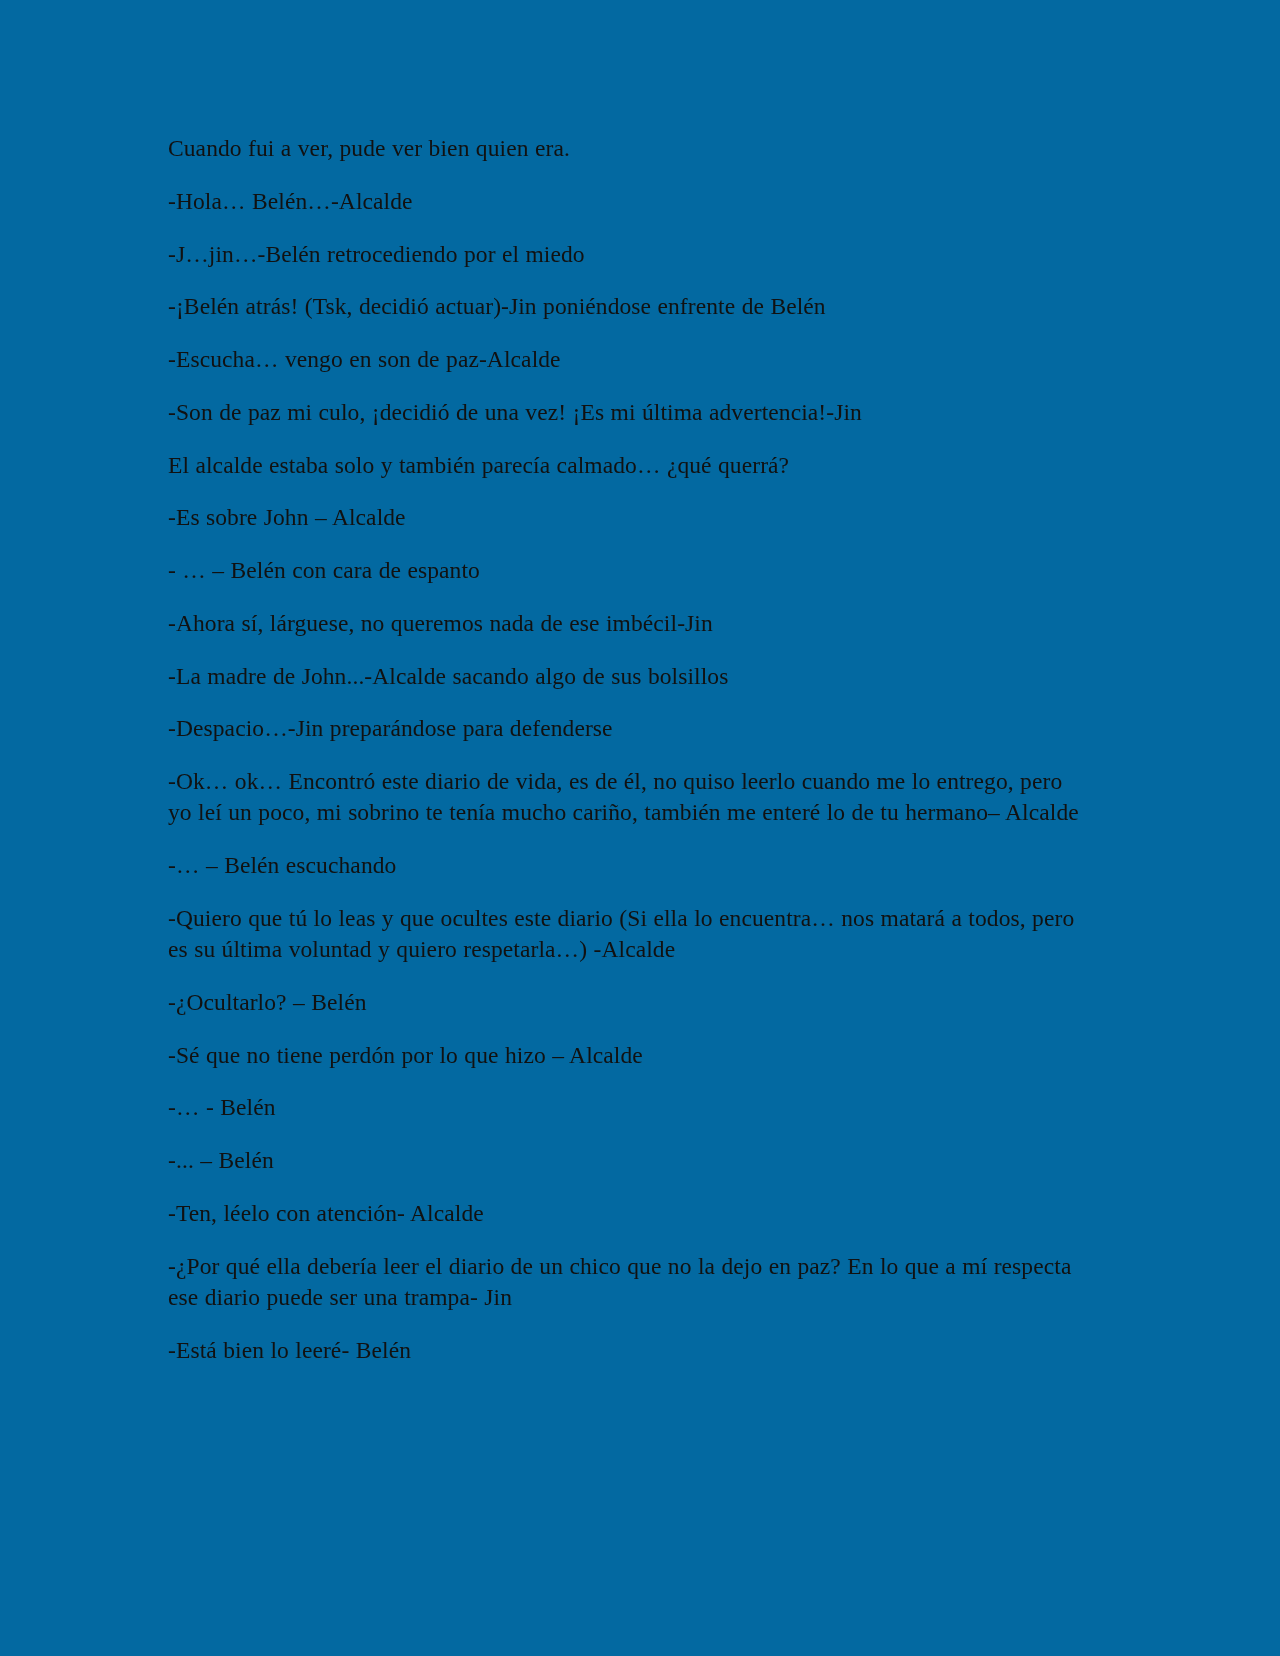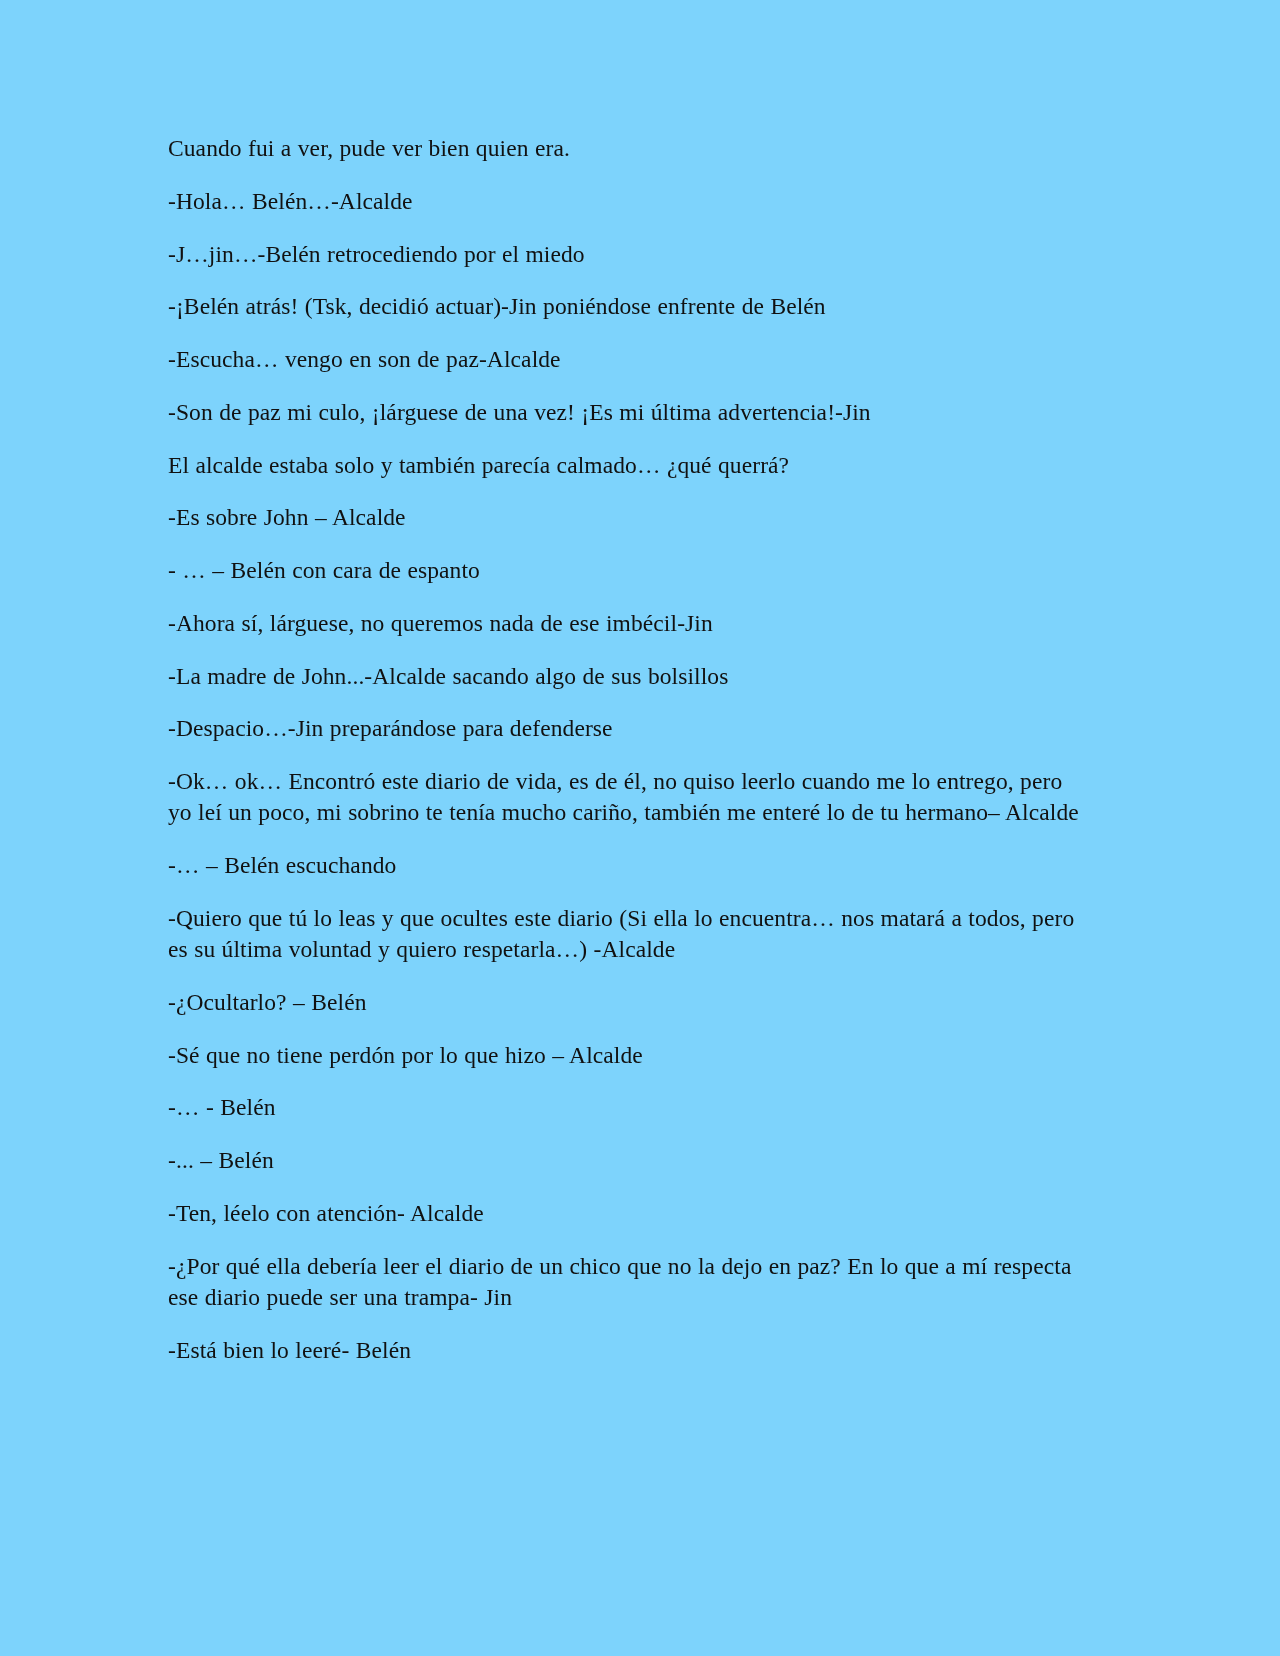--- a/index.html
+++ b/index.html
@@ -8,21 +8,21 @@
     background: #ffffff;
   }
   body {
     font-family: "Liberation Serif", "DejaVu Serif", serif;
     color: #000000;
   }
   .page {
     position: relative;
     width: 1280px;
     height: 1656px;
-    background: #7dd3fc;
+    background: #0369a1;
     box-sizing: border-box;
     overflow: hidden;
   }
   .text-column {
     position: absolute;
     left: 168px;
     top: 133px;
     width: 912px;
   }
   .para {
@@ -43,21 +43,21 @@
 <body>
 
 <div class="page">
   <div class="text-column">
 
     <p class="para">Cuando fui a ver, pude ver bien quien era.</p>
     <p class="para">-Hola… Belén…-Alcalde</p>
     <p class="para">-J…jin…-Belén retrocediendo por el miedo</p>
     <p class="para">-¡Belén atrás! (Tsk, decidió actuar)-Jin poniéndose enfrente de Belén</p>
     <p class="para">-Escucha… vengo en son de paz-Alcalde</p>
-    <p class="para">-Son de paz mi culo, ¡lárguese de una vez! ¡Es mi última advertencia!-Jin</p>
+    <p class="para">-Son de paz mi culo, ¡decidió de una vez! ¡Es mi última advertencia!-Jin</p>
     <p class="para">El alcalde estaba solo y también parecía calmado… ¿qué querrá?</p>
     <p class="para">-Es sobre John – Alcalde</p>
     <p class="para">- … – Belén con cara de espanto</p>
     <p class="para">-Ahora sí, lárguese, no queremos nada de ese imbécil-Jin</p>
     <p class="para">-La madre de John...-Alcalde sacando algo de sus bolsillos</p>
     <p class="para">-Despacio…-Jin preparándose para defenderse</p>
     <p class="para">-Ok… ok… Encontró este diario de vida, es de él, no quiso leerlo cuando me lo entrego, pero yo leí un poco, mi sobrino te tenía mucho cariño, también me enteré lo de tu hermano– Alcalde</p>
     <p class="para">-… – Belén escuchando</p>
     <p class="para">-Quiero que tú lo leas y que ocultes este diario (Si ella lo encuentra… nos matará a todos, pero es su última voluntad y quiero respetarla…) -Alcalde</p>
     <p class="para">-¿Ocultarlo? – Belén</p>

